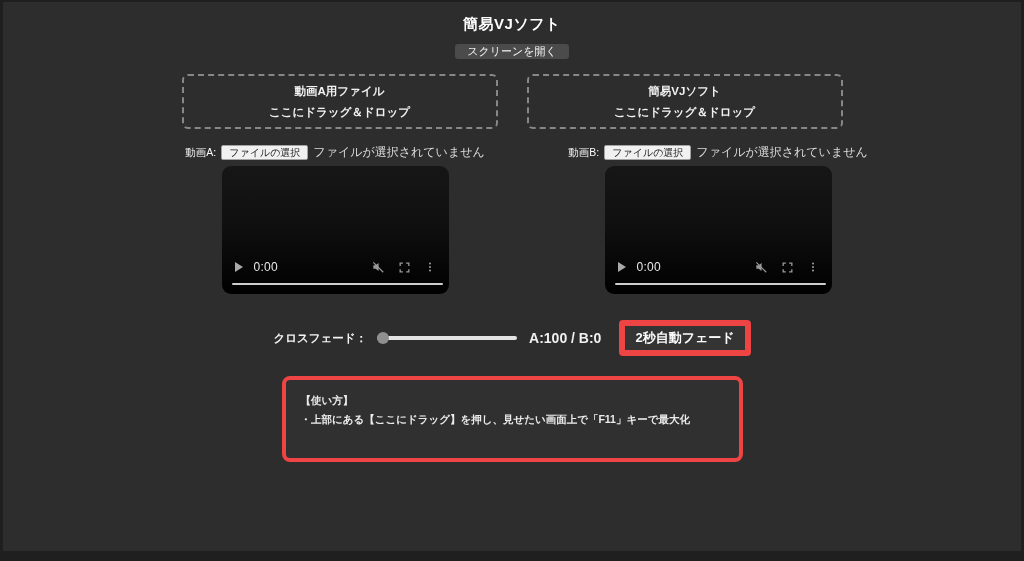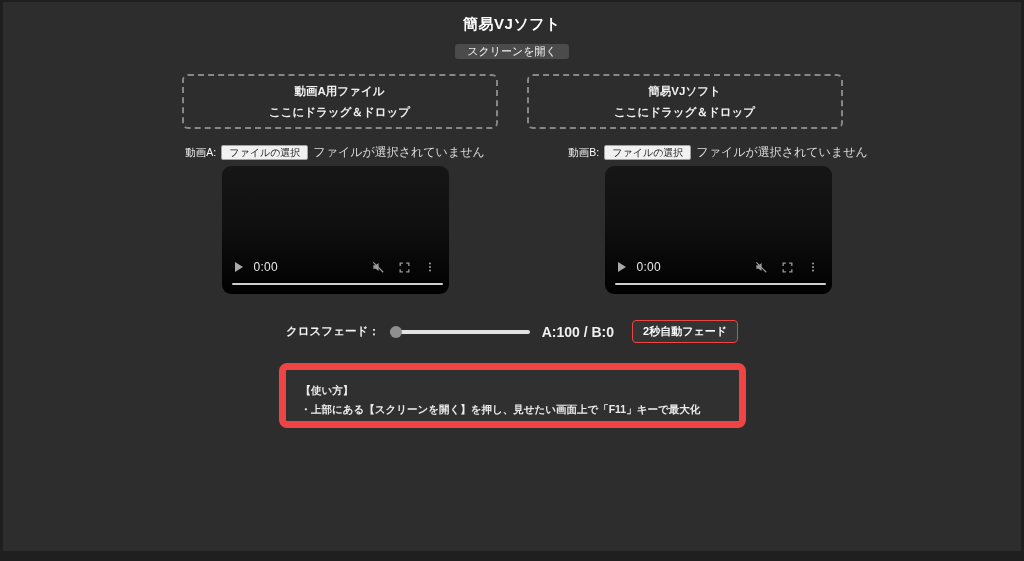--- a/index.html
+++ b/index.html
@@ -52,26 +52,26 @@
   input[type=range].xfader::-webkit-slider-runnable-track{height:4px;
     background:#e3e3e3;border-radius:2px;}
   input[type=range].xfader::-webkit-slider-thumb{-webkit-appearance:none;
     width:12px;height:12px;border-radius:50%;background:#8f8f8f;margin-top:-4px;}
   input[type=range].xfader::-moz-range-track{height:4px;background:#e3e3e3;
     border-radius:2px;}
   input[type=range].xfader::-moz-range-thumb{width:12px;height:12px;border:none;
     border-radius:50%;background:#8f8f8f;}
   .fade-value{font-size:14px;color:#f0f0f0;margin-left:12px;font-weight:bold;}
   .fade-btn{margin-left:18px;background:#343434;color:#fafafa;
-    border:1px solid #ef4444;border-radius:4px;font-size:11px;font-weight:bold;
+    border:6px solid #ef4444;border-radius:4px;font-size:13px;font-weight:bold;
     padding:3px 10px;cursor:pointer;font-family:inherit;}
 
   
-  .usage{width:423px;margin:20px auto 0;border:7px solid #ef4444;border-radius:8px;
-    background:#303030;padding:11px 15px 3px;color:#ececec;}
+  .usage{width:423px;margin:20px auto 0;border:4px solid #ef4444;border-radius:8px;
+    background:#303030;padding:11px 15px 30px;color:#ececec;}
   .usage-title{font-size:12px;font-weight:bold;margin:0 0 7px;}
   .usage p{margin:0;font-size:10.5px;font-weight:bold;line-height:1.78;}
 </style>
 </head>
 <body>
 
 <div class="screen">
 
   <h1 class="page-title">簡易VJソフト</h1>
 
@@ -165,16 +165,16 @@
 
   <div class="fade-row">
     <span class="fade-label">クロスフェード：</span>
     <input type="range" class="xfader" min="0" max="100" value="0" style="">
     <span class="fade-value">A:100 / B:0</span>
     <button class="fade-btn">2秒自動フェード</button>
   </div>
 
   <div class="usage">
     <p class="usage-title">【使い方】</p>
-    <p>・上部にある【スクリーンを開く】を押し、見せたい画面上で「F11」キーで最大化</p>
+    <p>・上部にある【ここにドラッグ】を押し、見せたい画面上で「F11」キーで最大化</p>
   </div>
 
 </div>
 
 </body></html>

